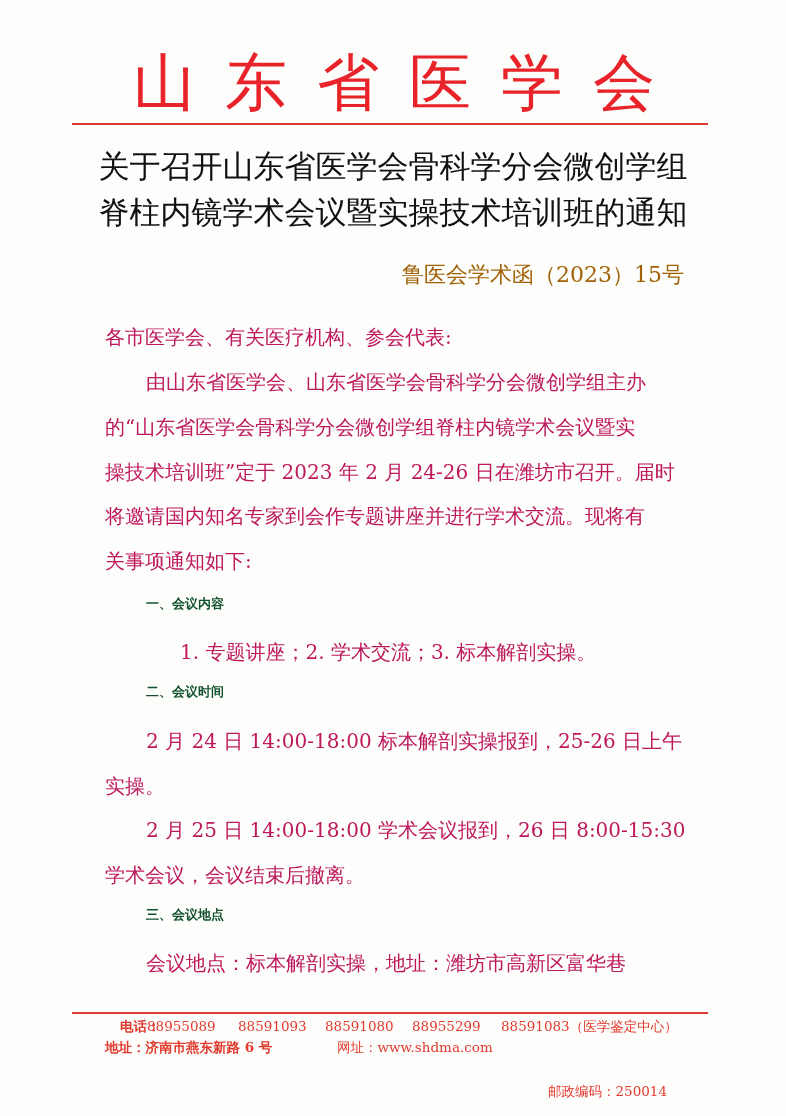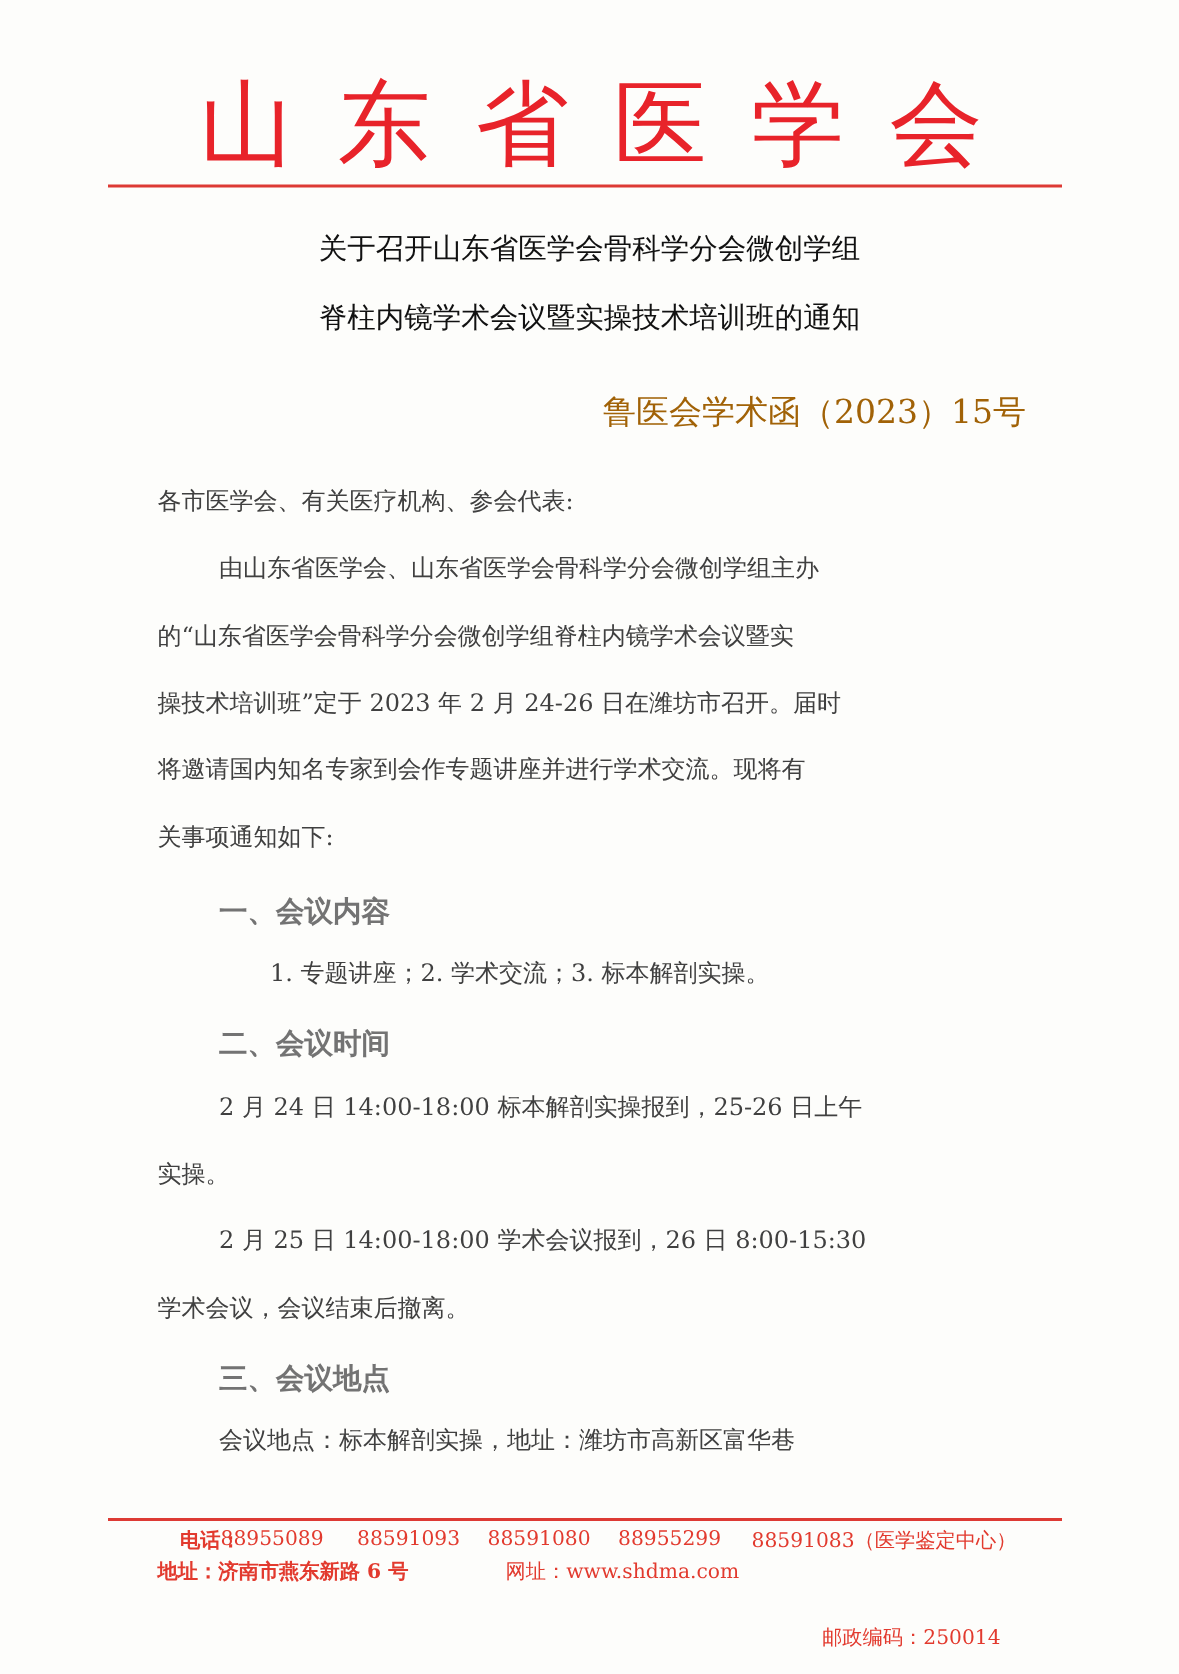--- a/index.html
+++ b/index.html
@@ -5,25 +5,25 @@
   html, body { margin: 0; padding: 0; background: #fdfdfb; }
   body { width: 786px; height: 1116px; position: relative; overflow: hidden;
          font-family: "DejaVu Serif", "Liberation Serif", serif; color: #1a1a1a; }
   .org-title { position: absolute; left: 0; width: 786px; top: 48px; text-align: center;
                font-size: 62px; line-height: 70px; letter-spacing: 30px; color: #e8232a;
                font-family: "DejaVu Serif", serif; font-weight: normal; padding-left: 32px; box-sizing: border-box; }
   .rule { position: absolute; height: 2px; background: #dd3a34; }
   .rule.top { left: 72px; width: 636px; top: 123px; }
   .rule.bottom { left: 72px; width: 636px; top: 1012px; height: 2px; }
   .notice-title { position: absolute; left: 0; width: 786px; top: 143px; text-align: center;
-                  font-family: "DejaVu Sans", sans-serif; font-size: 19px; line-height: 46px; color: #111; }
+                  font-family: "DejaVu Sans", sans-serif; font-size: 31px; line-height: 46px; color: #111; }
   .doc-number { position: absolute; right: 102px; top: 260px; font-size: 22px; color: #a16207; }
-  .body-line { position: absolute; left: 105px; font-size: 16px; color: #404040; white-space: nowrap; }
+  .body-line { position: absolute; left: 105px; font-size: 20px; color: #be185d; white-space: nowrap; }
   .indent { left: 146px; }
-  .heading { position: absolute; left: 146px; font-family: "DejaVu Sans", sans-serif; font-weight: bold; font-size: 19px; color: #737373; white-space: nowrap; }
+  .heading { position: absolute; left: 146px; font-family: "DejaVu Sans", sans-serif; font-weight: bold; font-size: 13px; color: #14532d; white-space: nowrap; }
   .footer { position: absolute; left: 105px; font-size: 13.5px; color: #e23a2e; white-space: nowrap; }
   .footer span { position: absolute; white-space: nowrap; }
   .footer .lbl { font-weight: bold; }
 </style>
 </head>
 <body>
 
 <div class="org-title">山东省医学会</div>
 <div class="rule top"></div>
 

